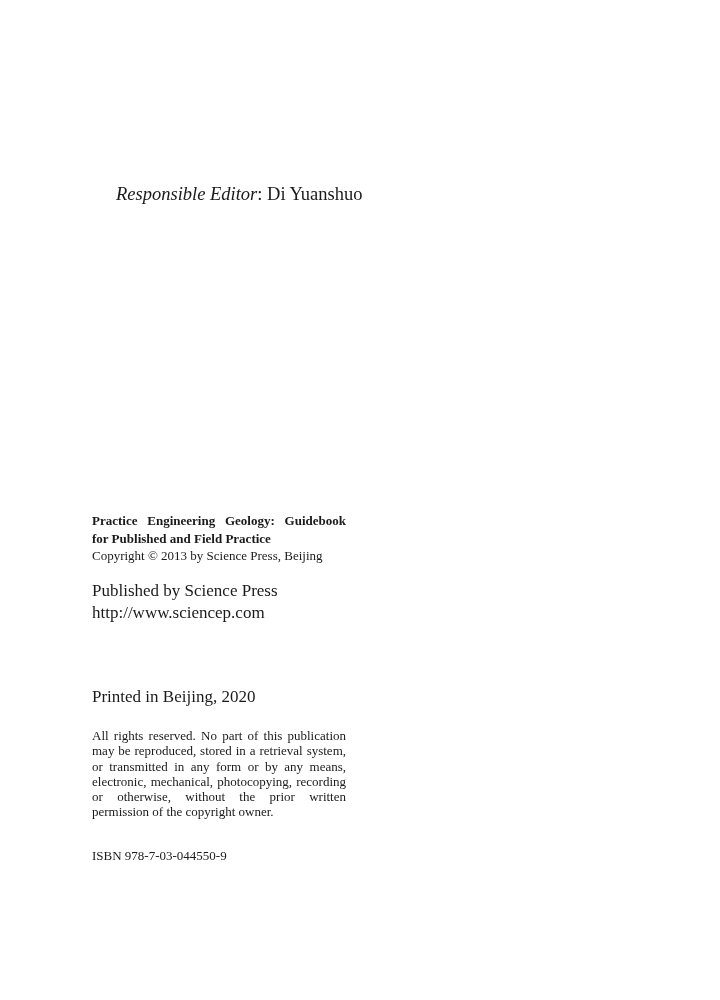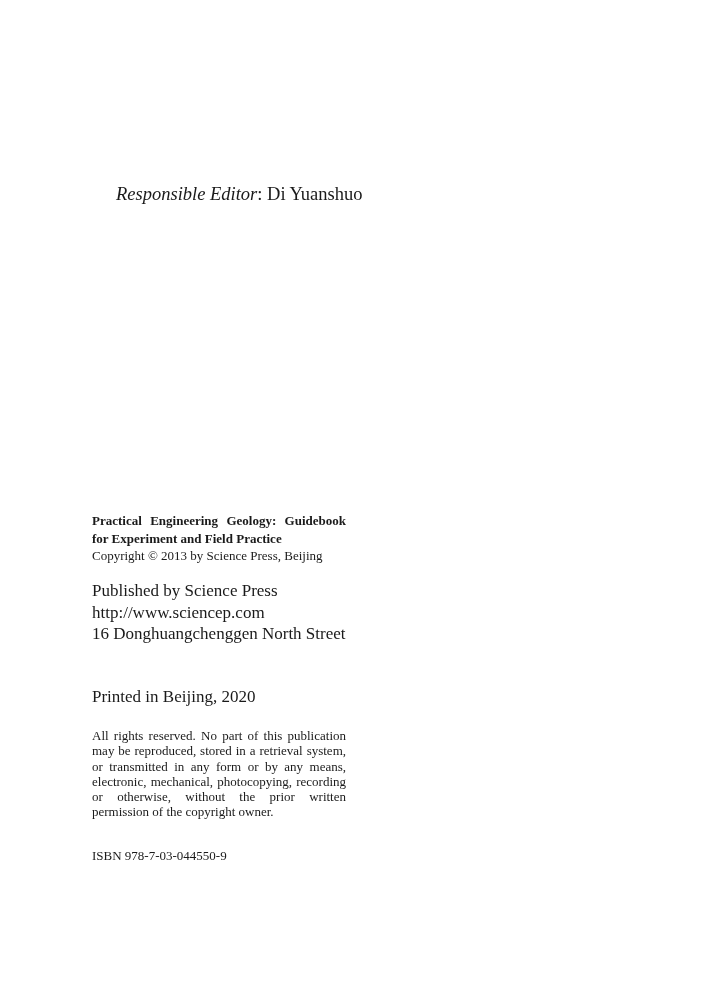--- a/index.html
+++ b/index.html
@@ -26,29 +26,28 @@
   </style>
 </head>
 <body>
 
 <div class="editor">
   <span class="role">Responsible Editor</span><span>: </span><span>Di Yuanshuo</span>
 </div>
 
 <div class="block title-block">
   <div class="title">
-    <span class="title-l1">Practical Engineering Geology: Guidebook</span>
-    <span class="title-l2">for Experiment and Field Practice</span>
+    <span class="title-l1">Practice Engineering Geology: Guidebook</span>
+    <span class="title-l2">for Published and Field Practice</span>
   </div>
   <div>Copyright © 2013 by Science Press, Beijing</div>
 </div>
 
 <div class="block publisher">
   <span class="line">Published by Science Press</span>
   <span class="line">http://www.sciencep.com</span>
-  <span class="line">16 Donghuangchenggen North Street</span>
 </div>
 
 <div class="block printed">Printed in Beijing, 2020</div>
 
 <div class="block rights">All rights reserved. No part of this publication may be reproduced, stored in a retrieval system, or transmitted in any form or by any means, electronic, mechanical, photocopying, recording or otherwise, without the prior written permission of the copyright owner.</div>
 
 <div class="block isbn">ISBN 978-7-03-044550-9</div>
 
 </body></html>

